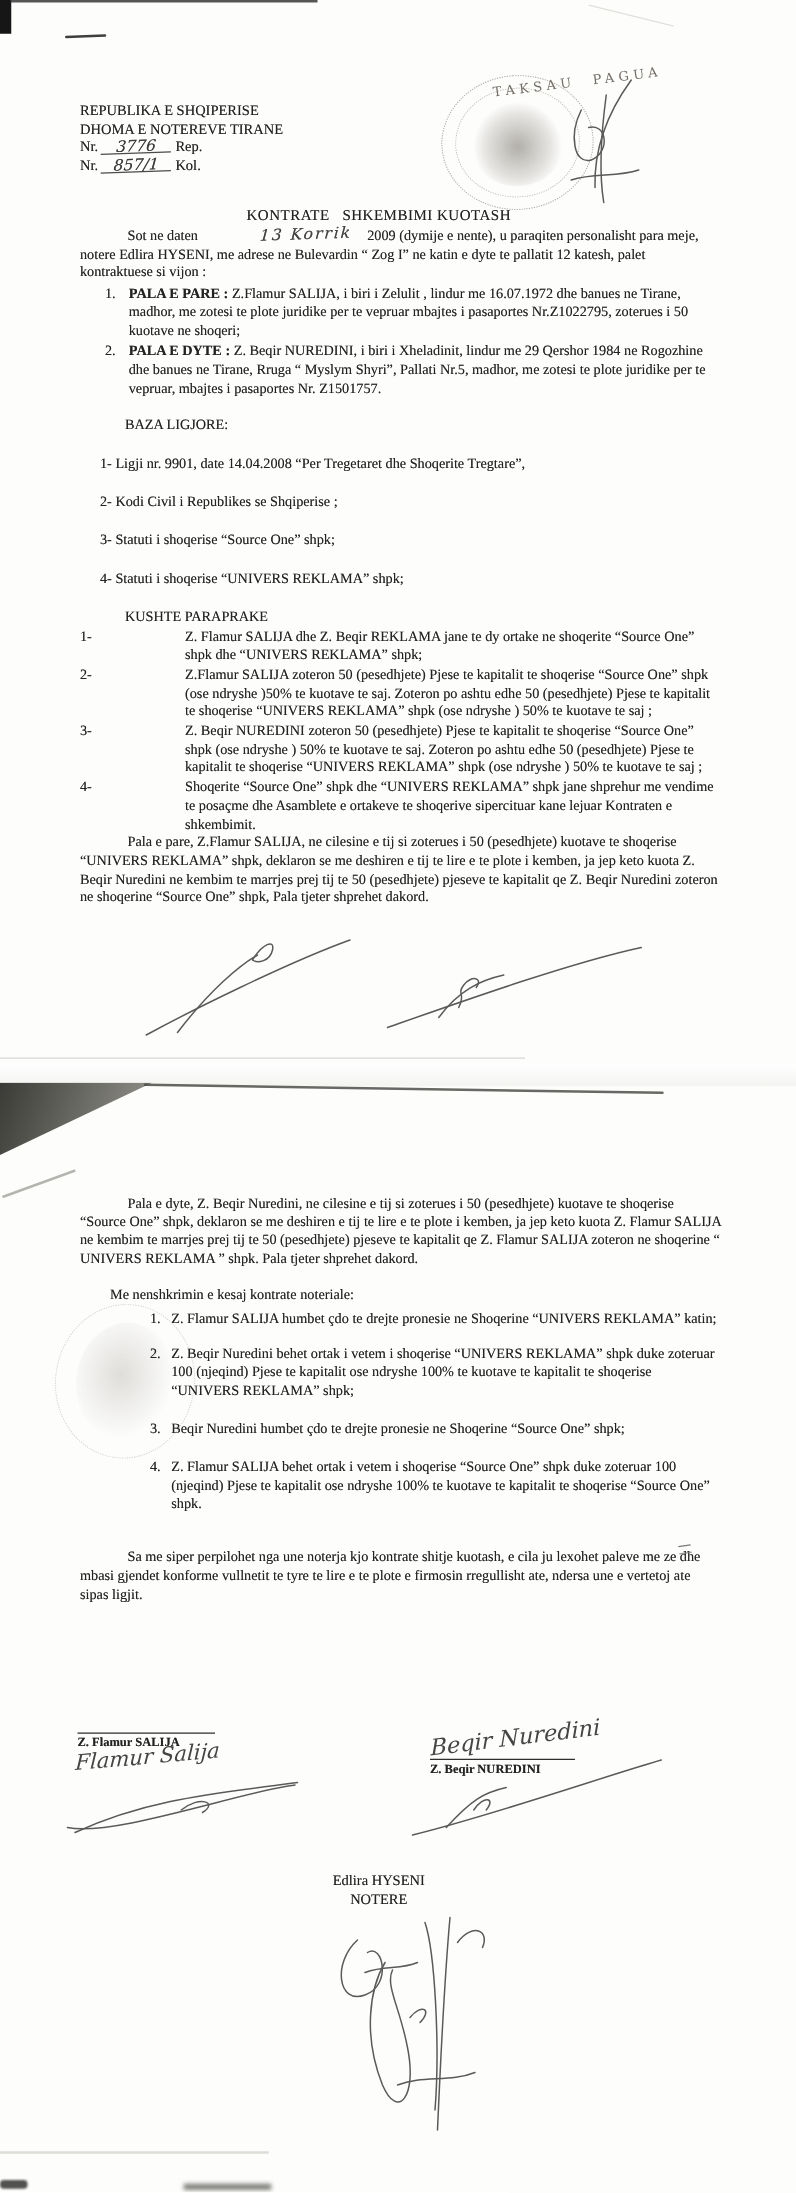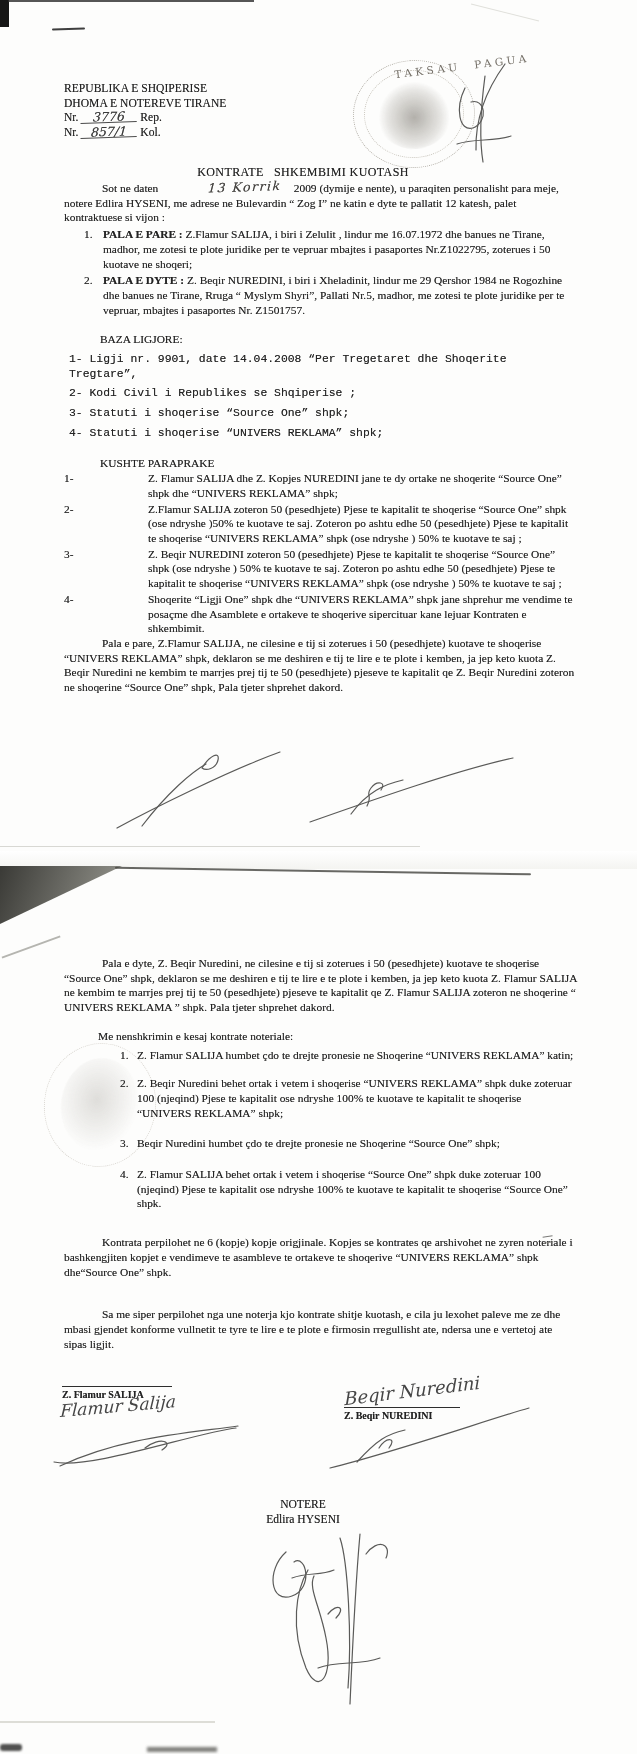--- a/index.html
+++ b/index.html
@@ -25,28 +25,28 @@
   
   .doc-title{position:absolute;left:64px;top:165px;width:478px;text-align:center;
     font-size:12px;letter-spacing:.4px;white-space:pre-wrap;
     text-shadow:0 0 .45px rgba(40,40,40,.55);}
   
   .hand-date{font-size:12.5px;letter-spacing:1.5px;margin:0 12px;color:#44423f;}
   .party{display:flex;margin-left:20px;margin-top:2px;}
   .party-num{flex:0 0 19px;}
   .party-body{flex:1;}
   .sub-heading{margin-left:36px;margin-top:15px;}
-  .baza-list p{margin:5px;font-family:Liberation Mono, monospace;}
+  .baza-list p{margin:16px;}
   .k-item{display:flex;margin-top:1px;}
   .k-num{flex:0 0 84px;}
   .k-body{flex:1;}
   .mt6{margin-top:6px;} .mt14{margin-top:14px;} .mt16{margin-top:16px;}
   .mt4{margin-top:4px;} .mt24{margin-top:24px;} .mt12{margin-top:28px;}
   
-  .nen-heading{margin-left:34px;margin-top:14px;}
+  .nen-heading{margin-left:24px;margin-top:14px;}
   .n-item{display:flex;margin-left:56px;}
   .n-num{flex:0 0 17px;}
   .n-body{flex:1;}
   
   .pala-row{position:relative;height:16px;margin-top:4px;}
   .pala-left{position:absolute;left:0;top:0;font-weight:bold;}
   .pala-right{position:absolute;left:281px;top:2px;font-weight:bold;}
   .sig-name{position:absolute;font-size:10px;font-weight:bold;
     border-top:1.5px solid #2e2e2e;padding:2px 28px 0 0;
     text-shadow:0 0 .45px rgba(40,40,40,.55);}
@@ -145,33 +145,33 @@
       <p>1- Ligji nr. 9901, date 14.04.2008 “Per Tregetaret dhe Shoqerite Tregtare”,</p>
       <p>2- Kodi Civil i Republikes se Shqiperise ;</p>
       <p>3- Statuti i shoqerise “Source One” shpk;</p>
       <p>4- Statuti i shoqerise “UNIVERS REKLAMA” shpk;</p>
     </div>
 
     <p class="sub-heading">KUSHTE PARAPRAKE</p>
     <div>
       <div class="k-item">
         <span class="k-num">1-</span>
-        <span class="k-body">Z. Flamur SALIJA dhe Z. Kopjes NUREDINI jane te dy ortake ne shoqerite “Source One” shpk dhe “UNIVERS REKLAMA” shpk;</span>
+        <span class="k-body">Z. Flamur SALIJA dhe Z. Beqir REKLAMA jane te dy ortake ne shoqerite “Source One” shpk dhe “UNIVERS REKLAMA” shpk;</span>
       </div>
       <div class="k-item">
         <span class="k-num">2-</span>
         <span class="k-body">Z.Flamur SALIJA zoteron 50 (pesedhjete) Pjese te kapitalit te shoqerise “Source One” shpk (ose ndryshe )50% te kuotave te saj. Zoteron po ashtu edhe 50 (pesedhjete) Pjese te kapitalit te shoqerise “UNIVERS REKLAMA” shpk (ose ndryshe ) 50% te kuotave te saj ;</span>
       </div>
       <div class="k-item">
         <span class="k-num">3-</span>
         <span class="k-body">Z. Beqir NUREDINI zoteron 50 (pesedhjete) Pjese te kapitalit te shoqerise “Source One” shpk (ose ndryshe ) 50% te kuotave te saj. Zoteron po ashtu edhe 50 (pesedhjete) Pjese te kapitalit te shoqerise “UNIVERS REKLAMA” shpk (ose ndryshe ) 50% te kuotave te saj ;</span>
       </div>
       <div class="k-item">
         <span class="k-num">4-</span>
-        <span class="k-body">Shoqerite “Ligji One” shpk dhe “UNIVERS REKLAMA” shpk jane shprehur me vendime te posaçme dhe Asamblete e ortakeve te shoqerive sipercituar kane lejuar Kontraten e shkembimit.</span>
+        <span class="k-body">Shoqerite “Source One” shpk dhe “UNIVERS REKLAMA” shpk jane shprehur me vendime te posaçme dhe Asamblete e ortakeve te shoqerive sipercituar kane lejuar Kontraten e shkembimit.</span>
       </div>
     </div>
 
     <p class="indent">Pala e pare, Z.Flamur SALIJA, ne cilesine e tij si zoterues i 50 (pesedhjete) kuotave te shoqerise “UNIVERS REKLAMA” shpk, deklaron se me deshiren e tij te lire e te plote i kemben, ja jep keto kuota Z. Beqir Nuredini ne kembim te marrjes prej tij te 50 (pesedhjete) pjeseve te kapitalit qe Z. Beqir Nuredini zoteron ne shoqerine “Source One” shpk, Pala tjeter shprehet dakord.</p>
   </div>
 
   <svg class="sig-svg" style="left:112px;top:742px" width="175" height="92">
     <path d="M5,86 C38,68 118,28 168,10"></path>
     <path d="M30,84 C56,50 80,30 94,22"></path>
     <path d="M90,26 C98,13 108,9 106,18 C104,27 94,29 90,26"></path>
@@ -206,21 +206,20 @@
       <div class="n-item mt16">
         <span class="n-num">3.</span>
         <span class="n-body">Beqir Nuredini humbet çdo te drejte pronesie ne Shoqerine “Source One” shpk;</span>
       </div>
       <div class="n-item mt16">
         <span class="n-num">4.</span>
         <span class="n-body">Z. Flamur SALIJA behet ortak i vetem i shoqerise “Source One” shpk duke zoteruar 100 (njeqind) Pjese te kapitalit ose ndryshe 100% te kuotave te kapitalit te shoqerise “Source One” shpk.</span>
       </div>
     </div>
 
-    <p class="indent mt24">Kontrata perpilohet ne 6 (kopje) kopje origjinale. Kopjes se kontrates qe arshivohet ne zyren noteriale i bashkengjiten kopjet e vendimeve te asambleve te ortakeve te shoqerive “UNIVERS REKLAMA” shpk dhe“Source One” shpk.</p>
     <p class="indent mt12">Sa me siper perpilohet nga une noterja kjo kontrate shitje kuotash, e cila ju lexohet paleve me ze dhe mbasi gjendet konforme vullnetit te tyre te lire e te plote e firmosin rregullisht ate, ndersa une e vertetoj ate sipas ligjit.</p>
 
   </div>
 
   <div class="sig-name" style="left:62px;top:1386px">Z. Flamur SALIJA</div>
   <div class="sig-name" style="left:344px;top:1407px">Z. Beqir NUREDINI</div>
 
   <div class="sig-script" id="sig-script-1">Flamur Salija</div>
   <svg class="sig-svg" style="left:48px;top:1418px" width="195" height="52">
     <path d="M6,44 C42,52 150,14 188,10"></path>
@@ -229,22 +228,22 @@
   </svg>
 
   <div class="sig-script" id="sig-script-2">Beqir Nuredini</div>
   <svg class="sig-svg" style="left:325px;top:1404px" width="210" height="70">
     <path d="M5,64 C70,48 162,16 204,4"></path>
     <path d="M32,58 C52,36 62,30 80,26"></path>
     <path d="M54,44 C62,32 72,34 64,44"></path>
   </svg>
 
   <div class="notere-block">
+    <div>Edlira HYSENI</div>
     <div>NOTERE</div>
-    <div>Edlira HYSENI</div>
   </div>
   <svg class="sig-svg" style="left:248px;top:1518px" width="155" height="200">
     <path d="M38,34 C18,52 22,86 44,78 C66,70 58,36 46,44"></path>
     <path d="M44,60 C60,54 72,58 86,52"></path>
     <path d="M60,52 C48,72 42,110 58,150 C70,178 86,160 78,120 C72,88 60,70 66,58"></path>
     <path d="M92,20 C100,44 104,120 100,170"></path>
     <path d="M112,16 C108,60 104,140 102,186"></path>
     <path d="M70,150 C90,142 112,148 132,140"></path>
     <path d="M80,96 C90,84 98,90 88,100"></path>
     <path d="M118,36 C130,20 144,26 138,40"></path>

